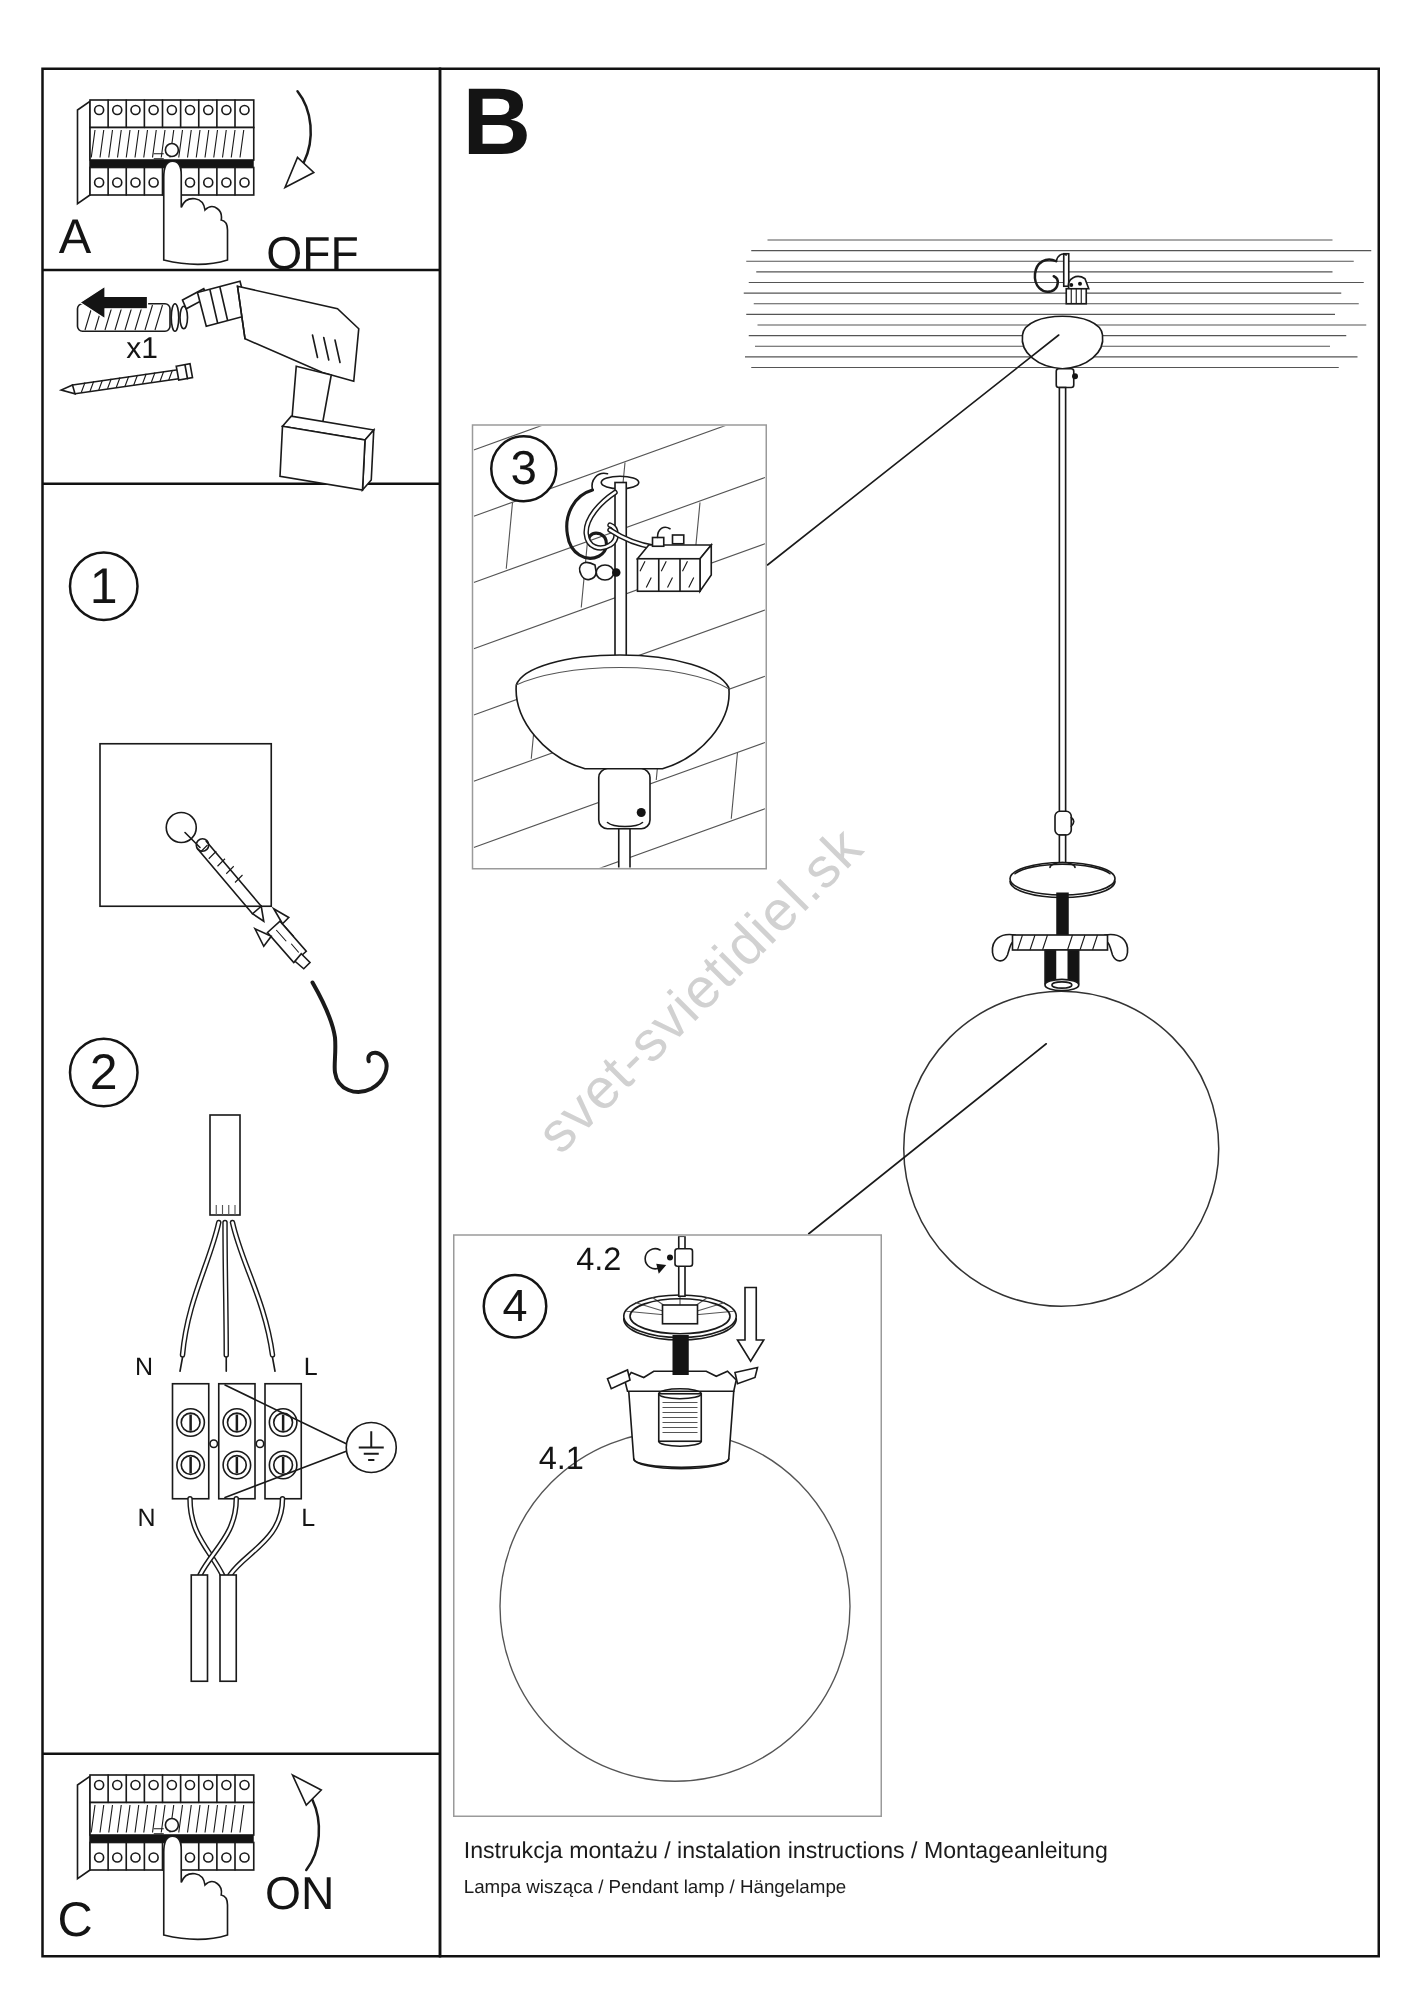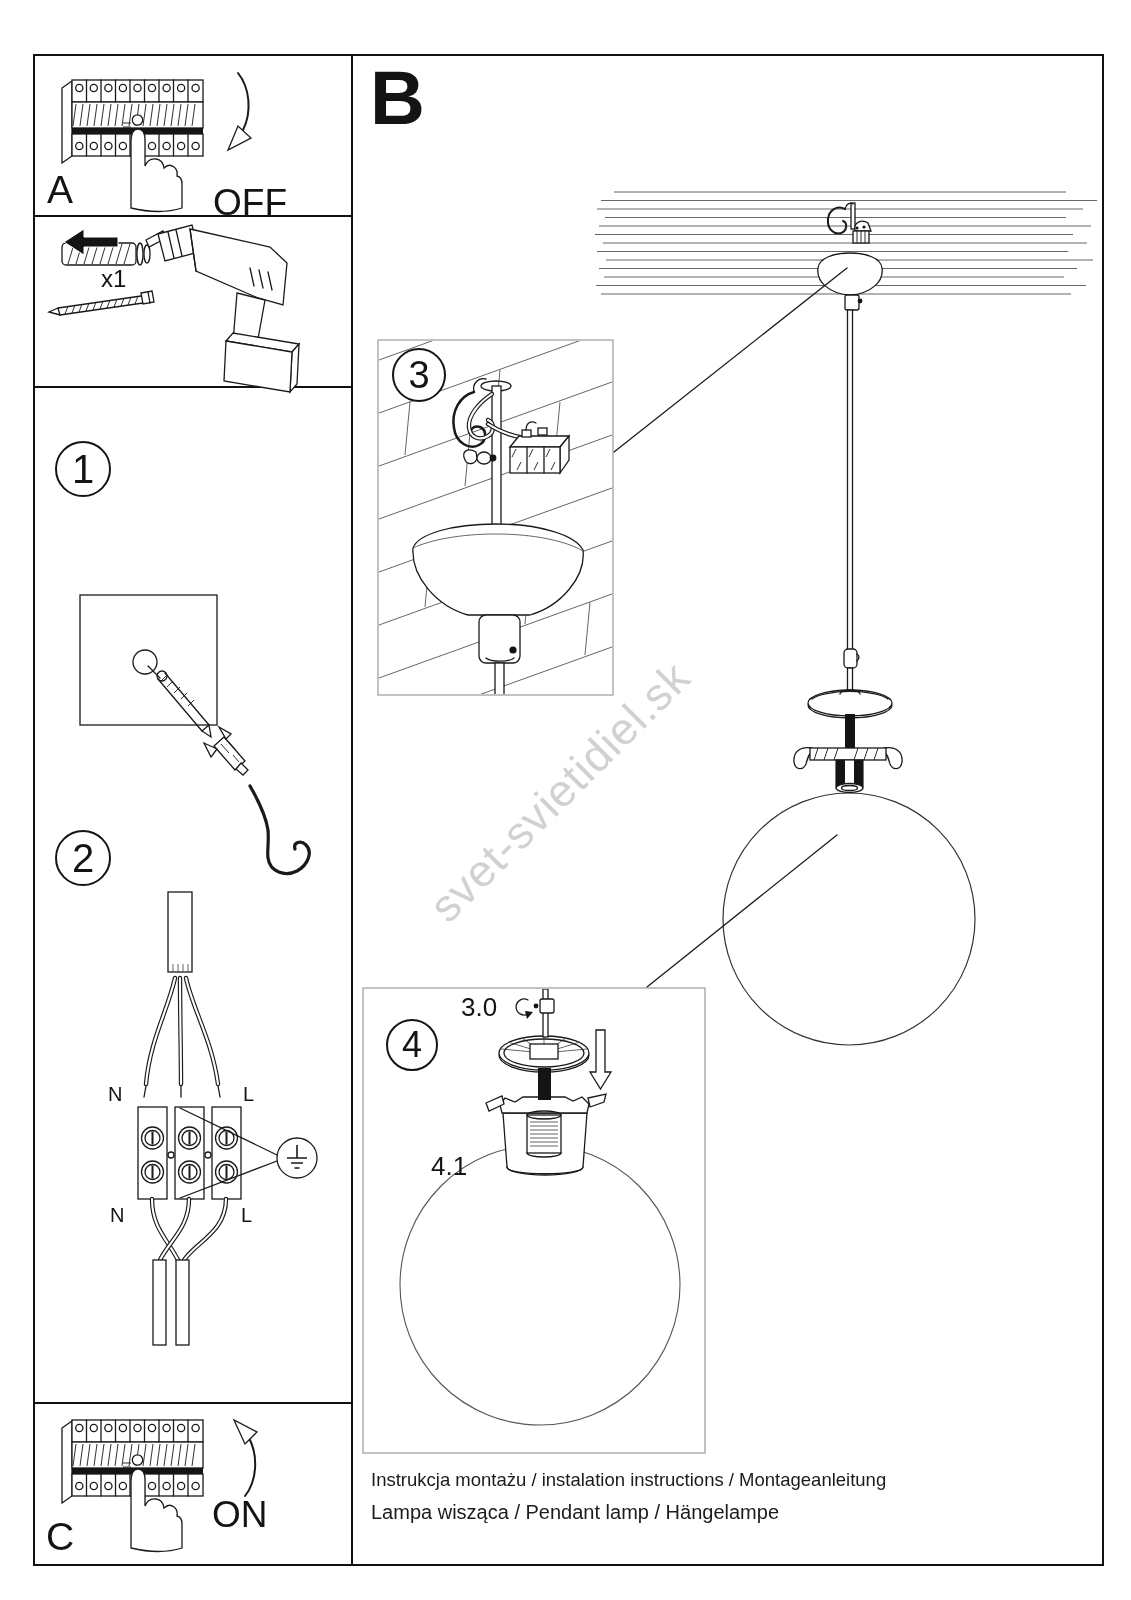--- a/index.html
+++ b/index.html
@@ -319,24 +319,24 @@
 <div class="badge" style="left:386px;top:1019px;width:48px;height:48px;font-size:36px;">
   <span>4</span>
 </div>
 
 <div class="t" style="left:108px;top:1084px;font-size:20px;">N</div>
 <div class="t" style="left:243px;top:1084px;font-size:20px;">L</div>
 <div class="t" style="left:110px;top:1205px;font-size:20px;">N</div>
 <div class="t" style="left:241px;top:1205px;font-size:20px;">L</div>
 
 <div class="t" style="left:370px;top:60px;font-size:76px;font-weight:600;">B</div>
-<div class="t" style="left:461px;top:994px;font-size:26px;">3.0</div>
+<div class="t" style="left:461px;top:994px;font-size:26px;">4.2</div>
 <div class="t" style="left:431px;top:1141px;font-size:26px;margin-top:12px;">4.1</div>
 
 <div class="t" style="left:46px;top:1517px;font-size:39px;">C</div>
 <div class="t" style="left:212px;top:1496px;font-size:37px;">ON</div>
 
 <div class="wm">svet-svietidiel.sk</div>
 
 <div class="t" style="left:371px;top:1471px;font-size:18.5px;color:#1b1b1b;">Instrukcja montażu / instalation instructions / Montageanleitung</div>
-<div class="t" style="left:371px;top:1502px;font-size:20px;color:#1b1b1b;">Lampa wisząca / Pendant lamp / Hängelampe</div>
+<div class="t" style="left:371px;top:1502px;font-size:15px;color:#1b1b1b;">Lampa wisząca / Pendant lamp / Hängelampe</div>
 
 </div>
 
 </body></html>

